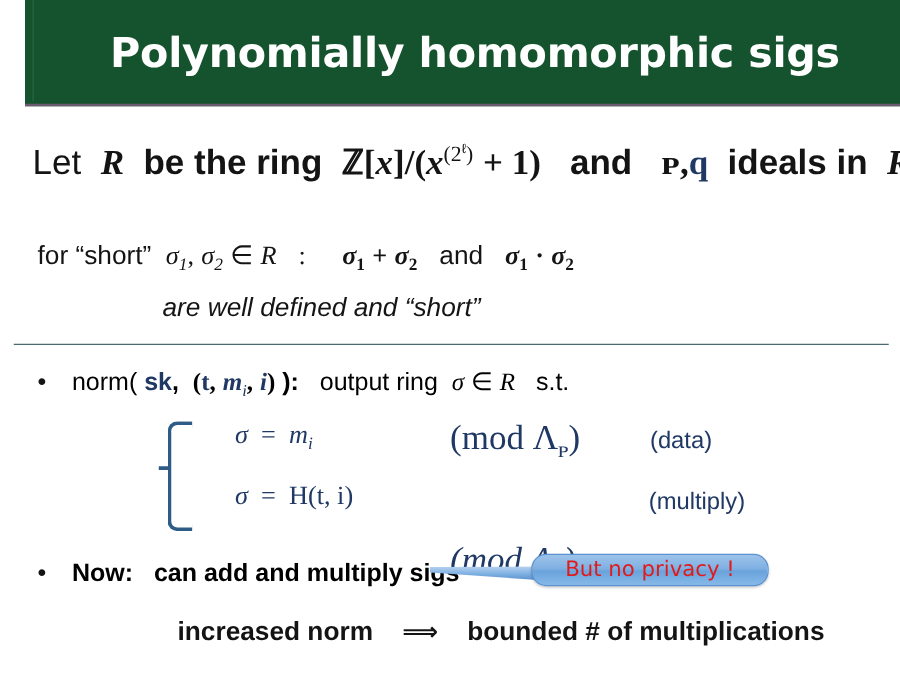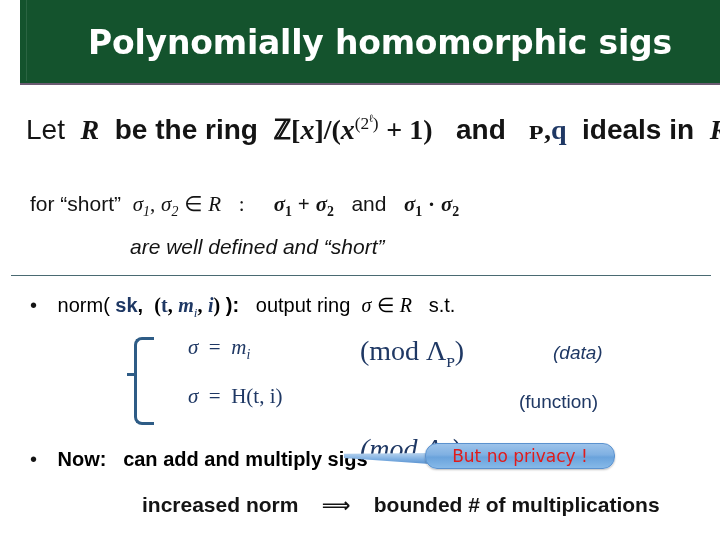--- a/index.html
+++ b/index.html
@@ -188,21 +188,21 @@
   #eq-mod-1 { left: 172px; top: 0px; }
   #eq-mod-2 { left: 172px; top: 49px; font-style: italic; }
 
   .eq-tag {
     position: absolute;
     white-space: nowrap;
     font-family: "Liberation Sans", sans-serif;
     font-size: 19px;
     color: #1f3864;
   }
-  #eq-tag-1 { left: 553px; top: 257px; font-style: italic; }
+  #eq-tag-1 { left: 520px; top: 257px; }
   #eq-tag-2 { left: 519px; top: 306px; }
 
   
   .callout {
     position: absolute;
     left: 425px;
     top: 358px;
     width: 190px;
     height: 26px;
     border-radius: 12px;
@@ -318,21 +318,21 @@
       <span style="font-style:italic">σ</span>
       &nbsp;<span>=</span>&nbsp;
       <span style="">H(t, i)</span>
       <span class="eq-mod" id="eq-mod-2">
         <span>(mod Λ</span><sub class="idx">q</sub><span>)</span>
       </span>
     </div>
   </div>
 
   <div class="eq-tag" id="eq-tag-1">(data)</div>
-  <div class="eq-tag" id="eq-tag-2">(function)</div>
+  <div class="eq-tag" id="eq-tag-2">(multiply)</div>
 
   <div class="bullet-row" id="bullet2">
     <span class="bullet-dot">•</span>
     <span class="bold">Now:</span>
     &nbsp;&nbsp;<span class="bold">can add and multiply sigs</span>
   </div>
 
   <div class="callout-tail"></div>
   <div class="callout">
     <div class="callout-text">But no privacy !</div>

